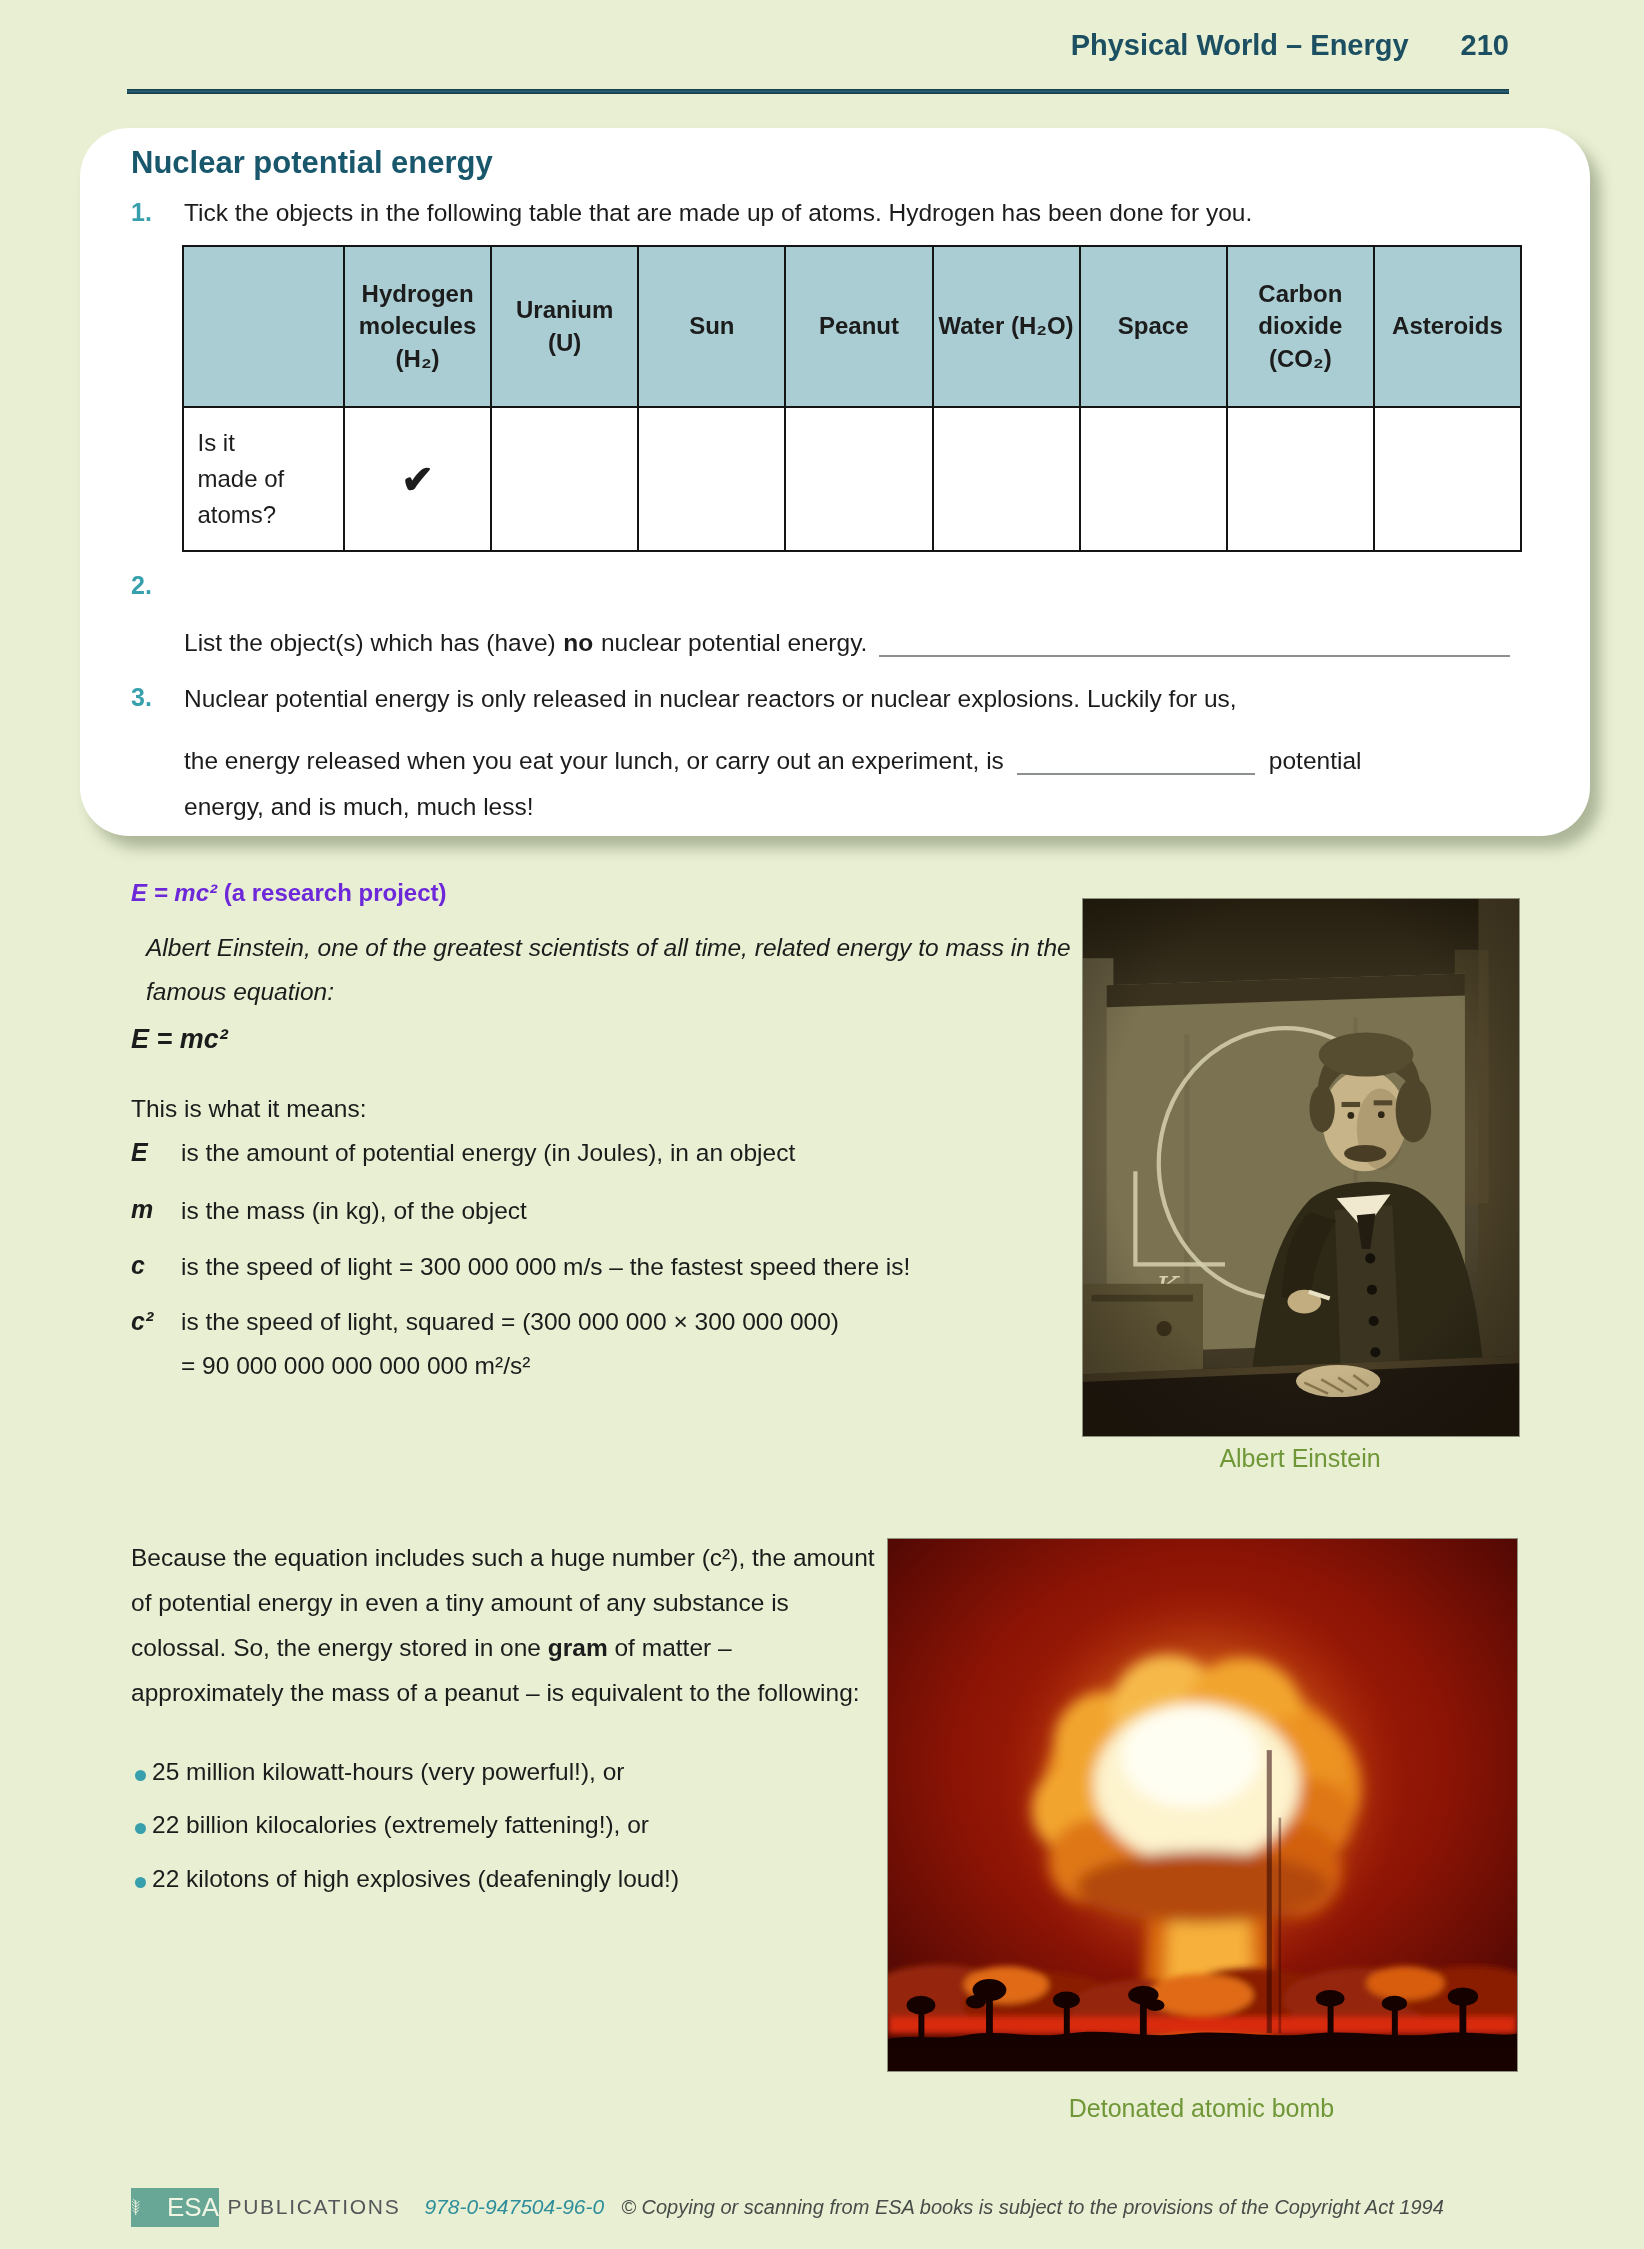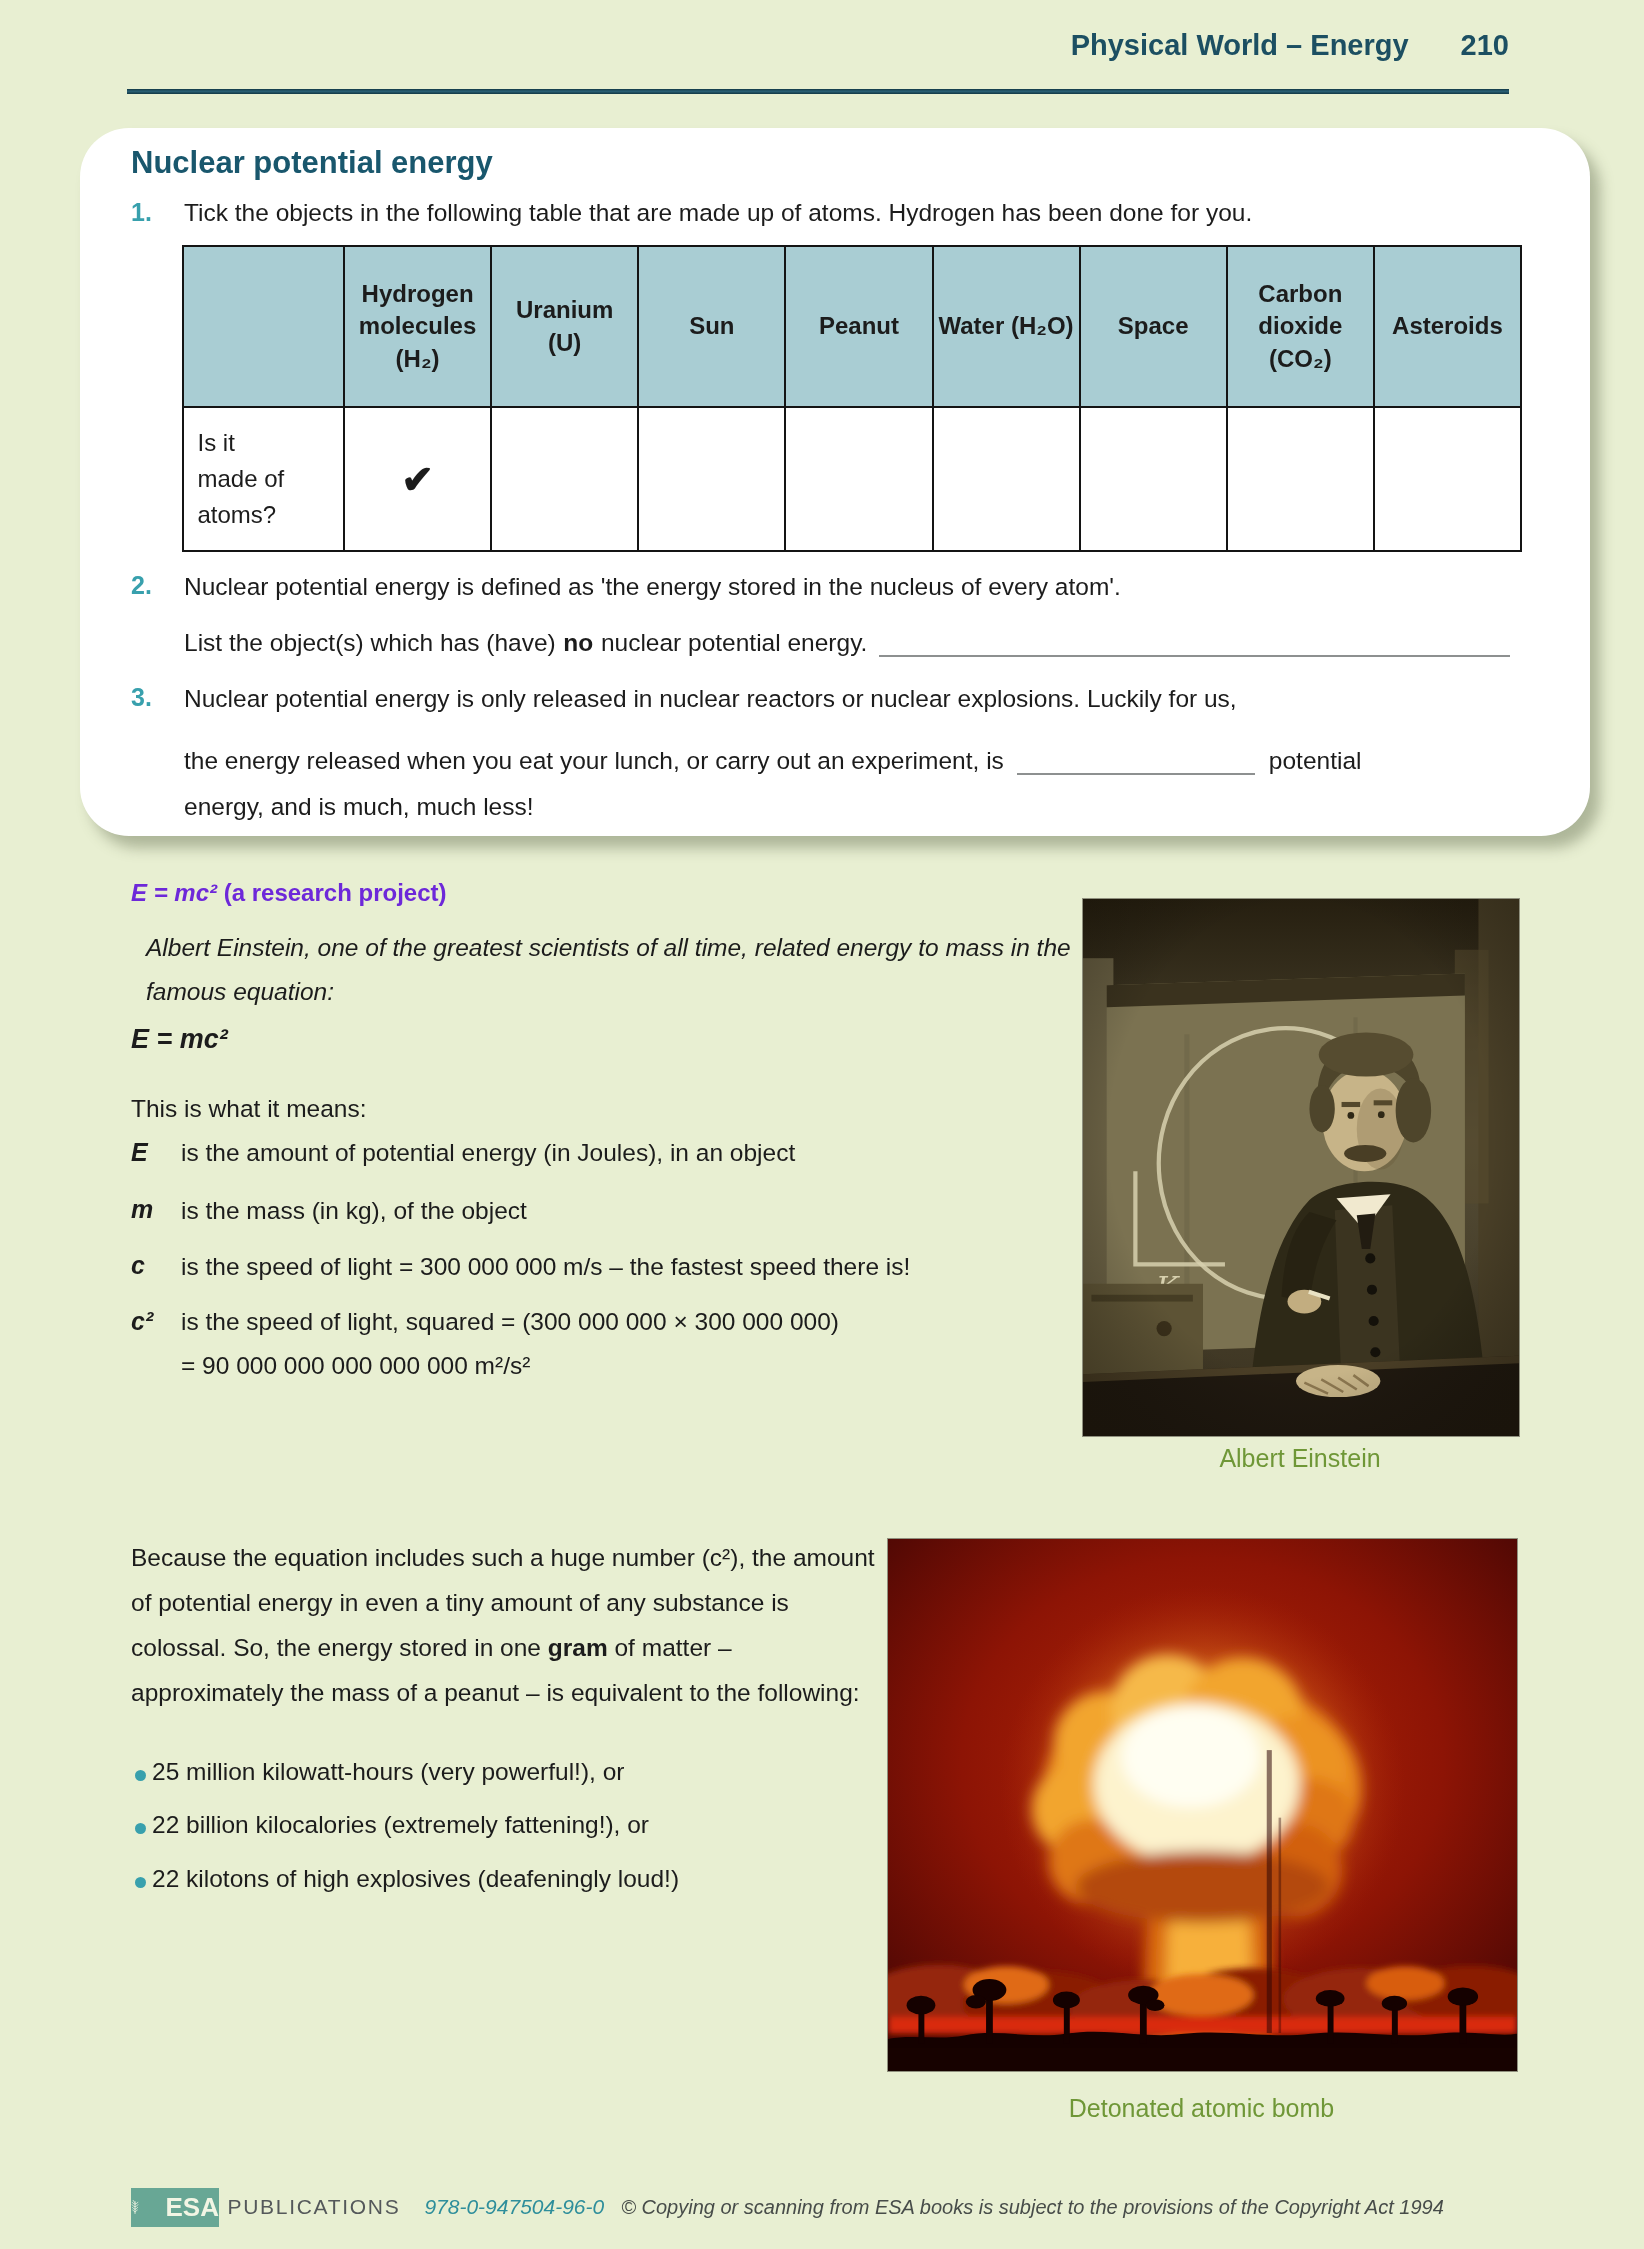--- a/index.html
+++ b/index.html
@@ -84,21 +84,21 @@
   
   .footer{
     top:2186px; left:131px; width:1386px; height:42px;
     display:flex; align-items:center;
   }
   .esa-logo{
     width:88px; height:39px; background:#68a795;
     display:flex; align-items:center; justify-content:center; gap:2.5px;
     flex:0 0 auto;
   }
-  .esa-logo .logo-word{color:#f2f5e4; font-weight:bold; font-size:26px; letter-spacing:0;margin-left:24px;}
+  .esa-logo .logo-word{color:#f2f5e4; font-weight:normal; font-size:26px; letter-spacing:0;margin-left:24px;}
   .publisher{font-size:21px; color:#54585a; letter-spacing:1.7px; margin-left:8.5px;}
   .isbn{font-size:21px; font-style:italic; color:#2e8e9b; margin-left:24px;}
   .copyright{font-size:20px; font-style:italic; color:#474c49; margin-left:17px;}
   b.ink{font-weight:bold;}
 </style>
 </head>
 <body>
 
 <div id="page">
 
@@ -138,21 +138,20 @@
       <td></td>
       <td></td>
       <td></td>
       <td></td>
       <td></td>
     </tr>
   </tbody>
     </table>
 
   <div class="abs q-num" style="top:571px;left:131px;">2.</div>
-  <div class="abs q-text" style="top:573px;left:184px;width:1326px;">Nuclear potential energy is defined as 'the energy stored in the nucleus of every atom'.</div>
   <div class="abs row-line" style="top:629px;left:184px;width:1326px;">
     <span class="q-text">List the object(s) which has (have)</span>
     <span class="q-text b" style="font-weight:bold;margin:0 7.6px;">no</span>
     <span class="q-text">nuclear potential energy.</span>
     <span class="blank" style="flex:1;margin-left:12px;"></span>
   </div>
 
   <div class="abs q-num" style="top:683px;left:131px;">3.</div>
   <div class="abs q-text" style="top:685px;left:184px;width:1326px;">Nuclear potential energy is only released in nuclear reactors or nuclear explosions. Luckily for us,</div>
   <div class="abs row-line" style="top:747px;left:184px;width:1326px;">

